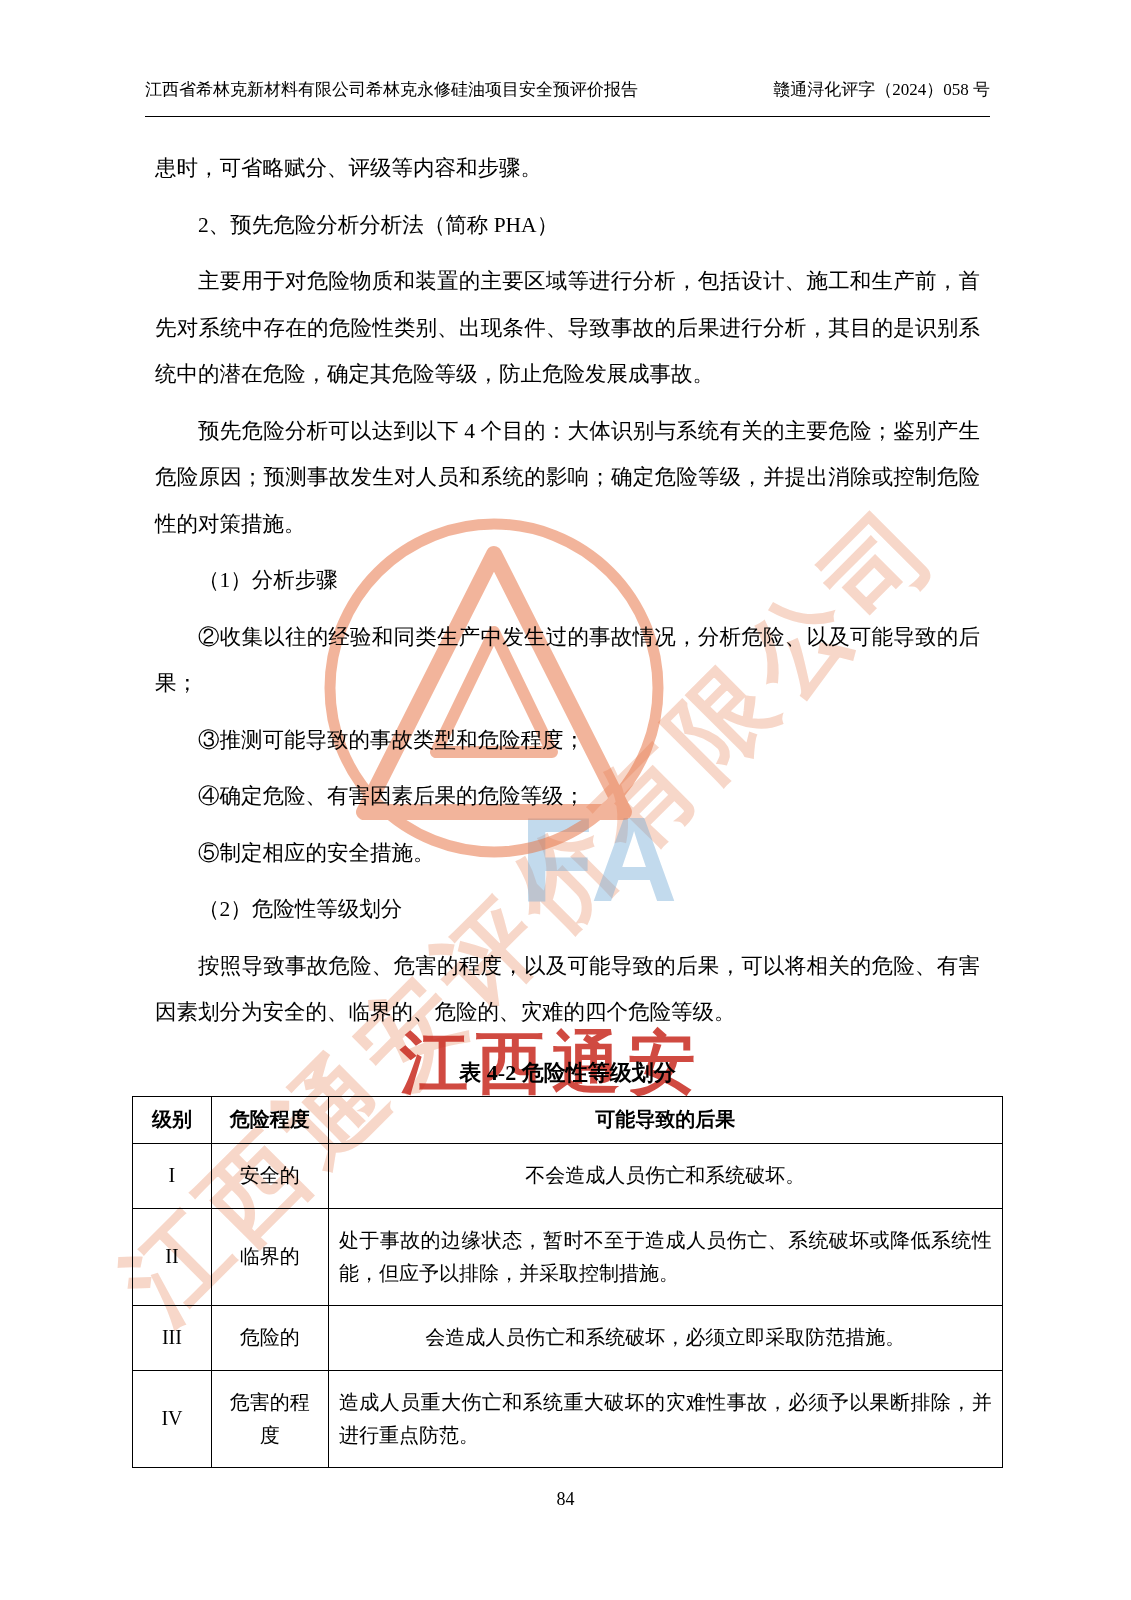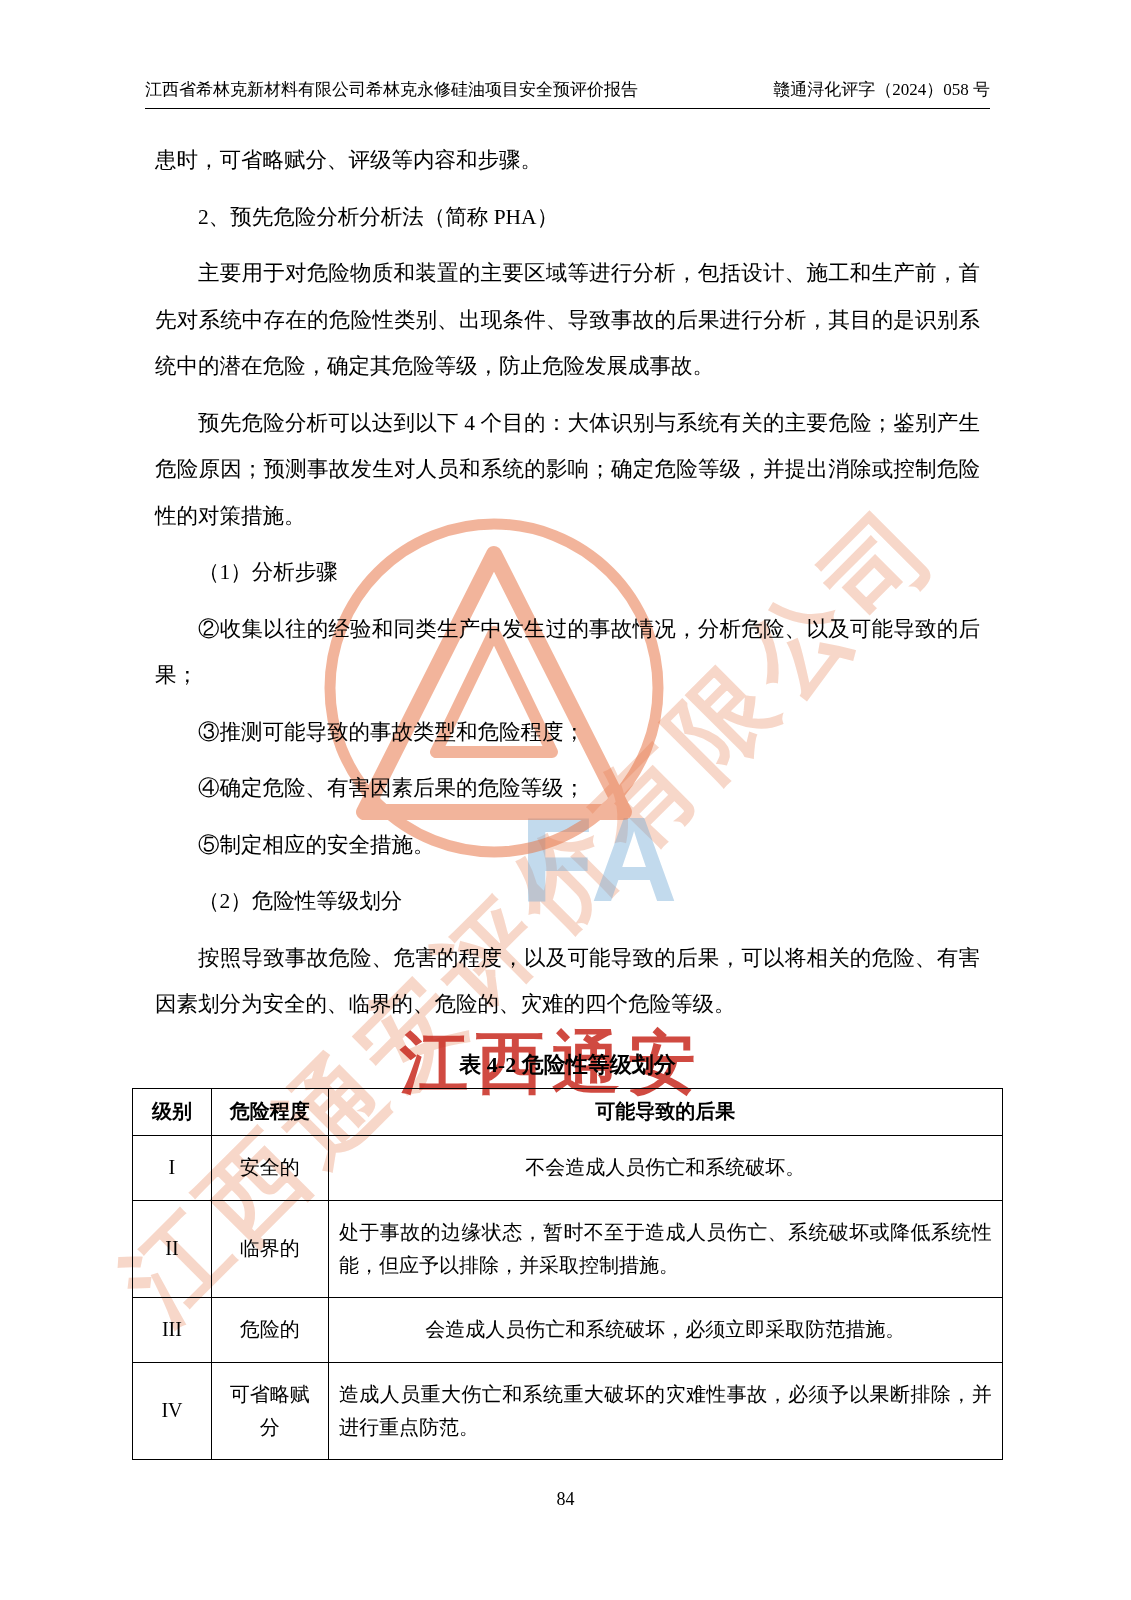--- a/index.html
+++ b/index.html
@@ -30,21 +30,21 @@
   .wm-stamp{
     position:absolute;left:400px;top:1018px;
     font-size:68px;font-weight:bold;letter-spacing:8px;white-space:nowrap;
     color:rgba(200,42,32,0.85);
   }
   
   .content{position:relative;z-index:1;padding:78px 141px 0 145px;}
   header.doc-header{
     display:flex;justify-content:space-between;align-items:flex-end;
     font-size:17px;
-    padding-bottom:7px;
+    padding-bottom:15px;
     border-bottom:1.5px solid #000;
   }
   main.doc-body{padding-top:18px;}
   main.doc-body p{
     margin:10px;
     font-size:21.5px;
     line-height:46.5px;
     text-align:justify;
     text-indent:2em;
   }
@@ -143,21 +143,21 @@
             <td>临界的</td>
             <td class="left">处于事故的边缘状态，暂时不至于造成人员伤亡、系统破坏或降低系统性能，但应予以排除，并采取控制措施。</td>
           </tr>
           <tr class="short">
             <td>III</td>
             <td>危险的</td>
             <td>会造成人员伤亡和系统破坏，必须立即采取防范措施。</td>
           </tr>
           <tr class="tall">
             <td>IV</td>
-            <td>可省略赋分</td>
+            <td>危害的程度</td>
             <td class="left">造成人员重大伤亡和系统重大破坏的灾难性事故，必须予以果断排除，并进行重点防范。</td>
           </tr>
         </tbody>
       </table>
     </main>
   </div>
 
   <footer class="doc-footer">
     <span>84</span>
   </footer>

